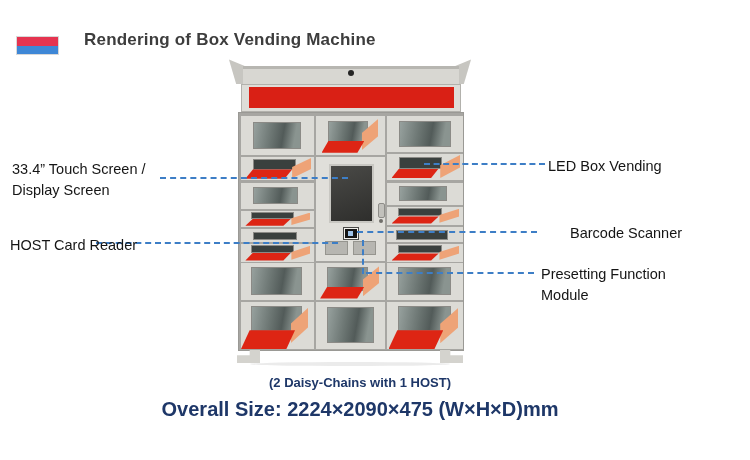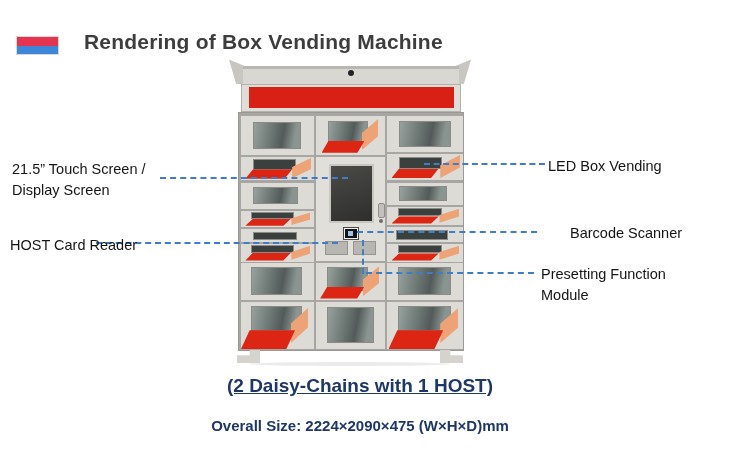--- a/index.html
+++ b/index.html
@@ -3,21 +3,21 @@
 <meta charset="utf-8">
 <style>
   html,body{margin:0;padding:0;background:#fff;}
   .slide{position:relative;width:750px;height:460px;background:#ffffff;overflow:hidden;
          font-family:"Liberation Sans",sans-serif;}
 
   
   .flag{position:absolute;left:17px;top:37px;width:41px;height:17px;box-shadow:0 0 0 1px #d8d8d8;}
   .flag .top{position:absolute;left:0;top:0;width:100%;height:53%;background:#e53450;}
   .flag .bot{position:absolute;left:0;bottom:0;width:100%;height:47%;background:#3e87d6;}
-  .title{position:absolute;left:84px;top:30px;font-size:21px;font-weight:bold;color:#3d3d3d;letter-spacing:0.2px;}
+  .title{position:absolute;left:84px;top:30px;font-size:17px;font-weight:bold;color:#3d3d3d;letter-spacing:0.2px;}
 
   
   .machine{position:absolute;left:0;top:0;width:100%;height:100%;}
   .wingL{position:absolute;left:228px;top:58px;width:24px;height:26px;background:#c7c6c1;
          clip-path:polygon(4% 6%,100% 42%,100% 100%,34% 100%);}
   .wingR{position:absolute;left:448px;top:58px;width:24px;height:26px;background:#c7c6c1;
          clip-path:polygon(96% 6%,0 42%,0 100%,66% 100%);}
   .canopy{position:absolute;left:243px;top:66px;width:216px;height:18px;
           background:linear-gradient(#b7b6b1 0 18%,#d8d7d2 18%);border-bottom:1px solid #aeada8;}
   .camdot{position:absolute;left:348px;top:70px;width:6px;height:6px;background:#242424;border-radius:50%;}
@@ -44,22 +44,22 @@
   .foot{position:absolute;top:350px;width:23px;height:13px;background:#d4d3ce;}
   .footL{left:237px;clip-path:polygon(0 40%,55% 40%,55% 0,100% 0,100% 100%,0 100%);}
   .footR{left:440px;clip-path:polygon(0 0,45% 0,45% 40%,100% 40%,100% 100%,0 100%);}
   .shadow{position:absolute;left:250px;top:362px;width:200px;height:4px;background:rgba(60,60,60,0.10);border-radius:50%;}
 
   
   .leader{position:absolute;height:0;border-top:2px dashed #3d7ec6;z-index:12;}
   .leaderv{position:absolute;width:0;border-left:2px dashed #3d7ec6;z-index:12;}
   .callout{position:absolute;color:#151515;font-size:14.5px;line-height:1.45;white-space:pre-line;z-index:12;}
   .footer{position:absolute;left:55px;top:375px;width:610px;text-align:center;color:#1e3768;font-weight:bold;z-index:12;}
-  .footer .l1{font-size:19px;text-decoration:underline;}
-  .footer .l2{font-size:15px;margin-top:20px;}
+  .footer .l1{font-size:13px;}
+  .footer .l2{font-size:20px;margin-top:8px;}
 </style>
 </head>
 <body>
 
 <div class="slide">
 
   <div class="flag">
     <div class="top"></div>
     <div class="bot"></div>
   </div>
@@ -177,21 +177,21 @@
     <div class="shadow"></div>
   </div>
 
   <div class="leader" style="left:160px;top:177px;width:188px"></div>
   <div class="leader" style="left:96px;top:242px;width:242px"></div>
   <div class="leader" style="left:424px;top:163px;width:121px"></div>
   <div class="leader" style="left:357px;top:231px;width:180px"></div>
   <div class="leader" style="left:366px;top:272px;width:168px"></div>
   <div class="leaderv" style="left:362px;top:240px;height:34px"></div>
 
-  <div class="callout" style="left:12px;top:159px;width:170px">21.5” Touch Screen /
+  <div class="callout" style="left:12px;top:159px;width:170px">33.4” Touch Screen /
 Display Screen</div>
   <div class="callout" style="left:10px;top:235px">HOST Card Reader</div>
   <div class="callout" style="left:548px;top:156px">LED Box Vending</div>
   <div class="callout" style="left:570px;top:223px">Barcode Scanner</div>
   <div class="callout" style="left:541px;top:264px;width:160px">Presetting Function
 Module</div>
 
   <div class="footer">
     <div class="l1">(2 Daisy-Chains with 1 HOST)</div>
     <div class="l2">Overall Size: 2224×2090×475 (W×H×D)mm</div>

